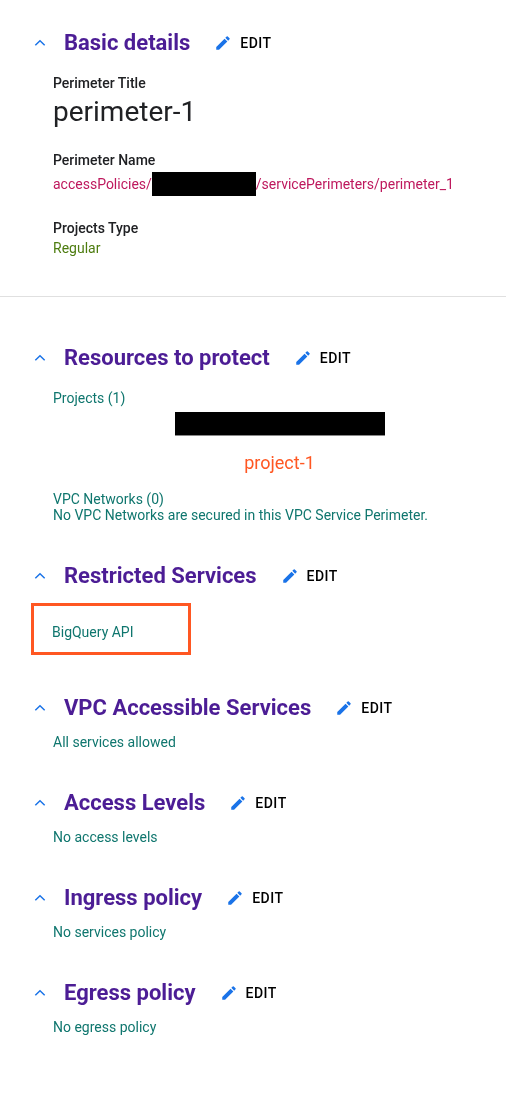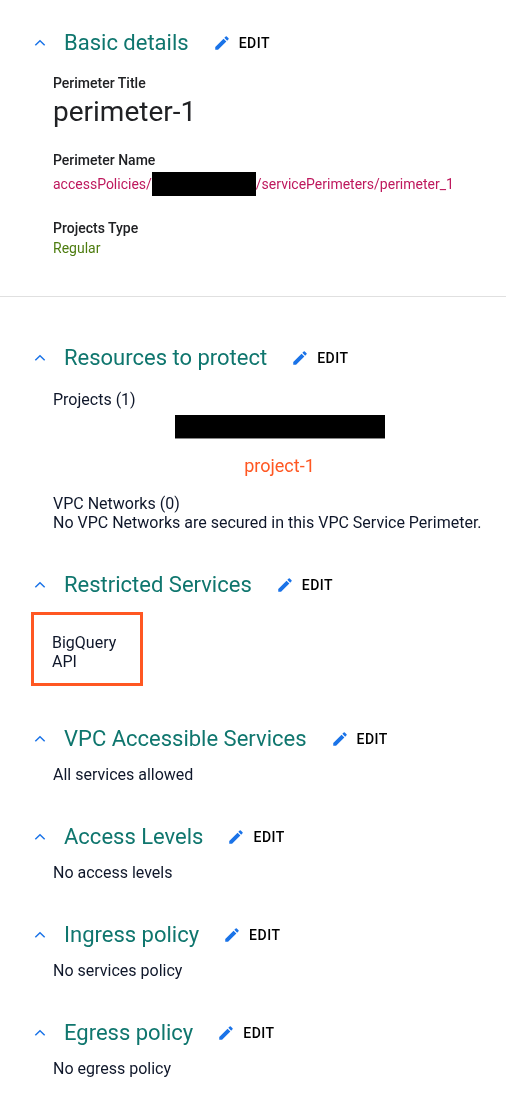--- a/index.html
+++ b/index.html
@@ -10,46 +10,46 @@
     }
     .section { padding:0 0 0 28px; margin-bottom:40px; }
     .header-row { display:flex; align-items:center; gap:12px; }
     .chev {
       width:24px; height:24px; display:flex;
       align-items:center; justify-content:center;
       flex-shrink:0; cursor:pointer;
     }
     .chev svg { width:14px; height:14px; stroke:#1a73e8; stroke-width:2.5; fill:none; }
     .header-title {
-      font-size:22px; font-weight:400; color:#0f766e; letter-spacing:0;
+      font-size:22px; font-weight:700; color:#4c1d95; letter-spacing:0;
     }
     .edit-btn {
       display:flex; align-items:center; gap:8px; margin-left:12px;
       cursor:pointer; color:#000000; font-weight:500;
       font-size:14px; letter-spacing:.5px;
     }
     .edit-btn svg { width:18px; height:18px; fill:#1a73e8; }
     .body { padding-left:25px; margin-top:20px; }
     .field-label { font-size:14px; font-weight:500; color:#202124; margin-bottom:4px; }
     .perimeter-title-v { font-size:28px; font-weight:400; color:#202124; }
     .field-text { font-size:14px; color:#4d7c0f; }
     .field-block { margin-bottom:24px; }
     .divider { border-top:1px solid #e0e0e0; margin:0 0 48px 0; width:100%; }
     .project-row { display:flex; align-items:center; gap:16px;flex-direction:column; }
     .redact-box { background:#000; height:24px; }
     .redact-box.w1 { width:104px; display:inline-block; vertical-align:middle; }
     .redact-box.w2 { width:210px; border-bottom:1px solid #888; }
     .project-name { color:#ff5722; font-size:18px; }
     .inline-path { font-size:14px; color:#be185d; display:flex; align-items:center; flex-wrap:nowrap; }
-    .body-text { font-size:16px; color:#0f172a; }
+    .body-text { font-size:14px; color:#0f766e; }
     .highlight-box {
       border:3px solid #ff5722;
       margin-left:-22px;
       padding:18px 18px 12px 18px;
-      width:112px;
+      width:160px;
       margin-top:-5px;
     }
     .mt-18 { margin-top:18px; }
     .mt-10 { margin-top:14px; }
     .pad-top {padding-top:30px;}
   </style>
 </head>
 <body>
 
 <div class="pad-top"></div>

